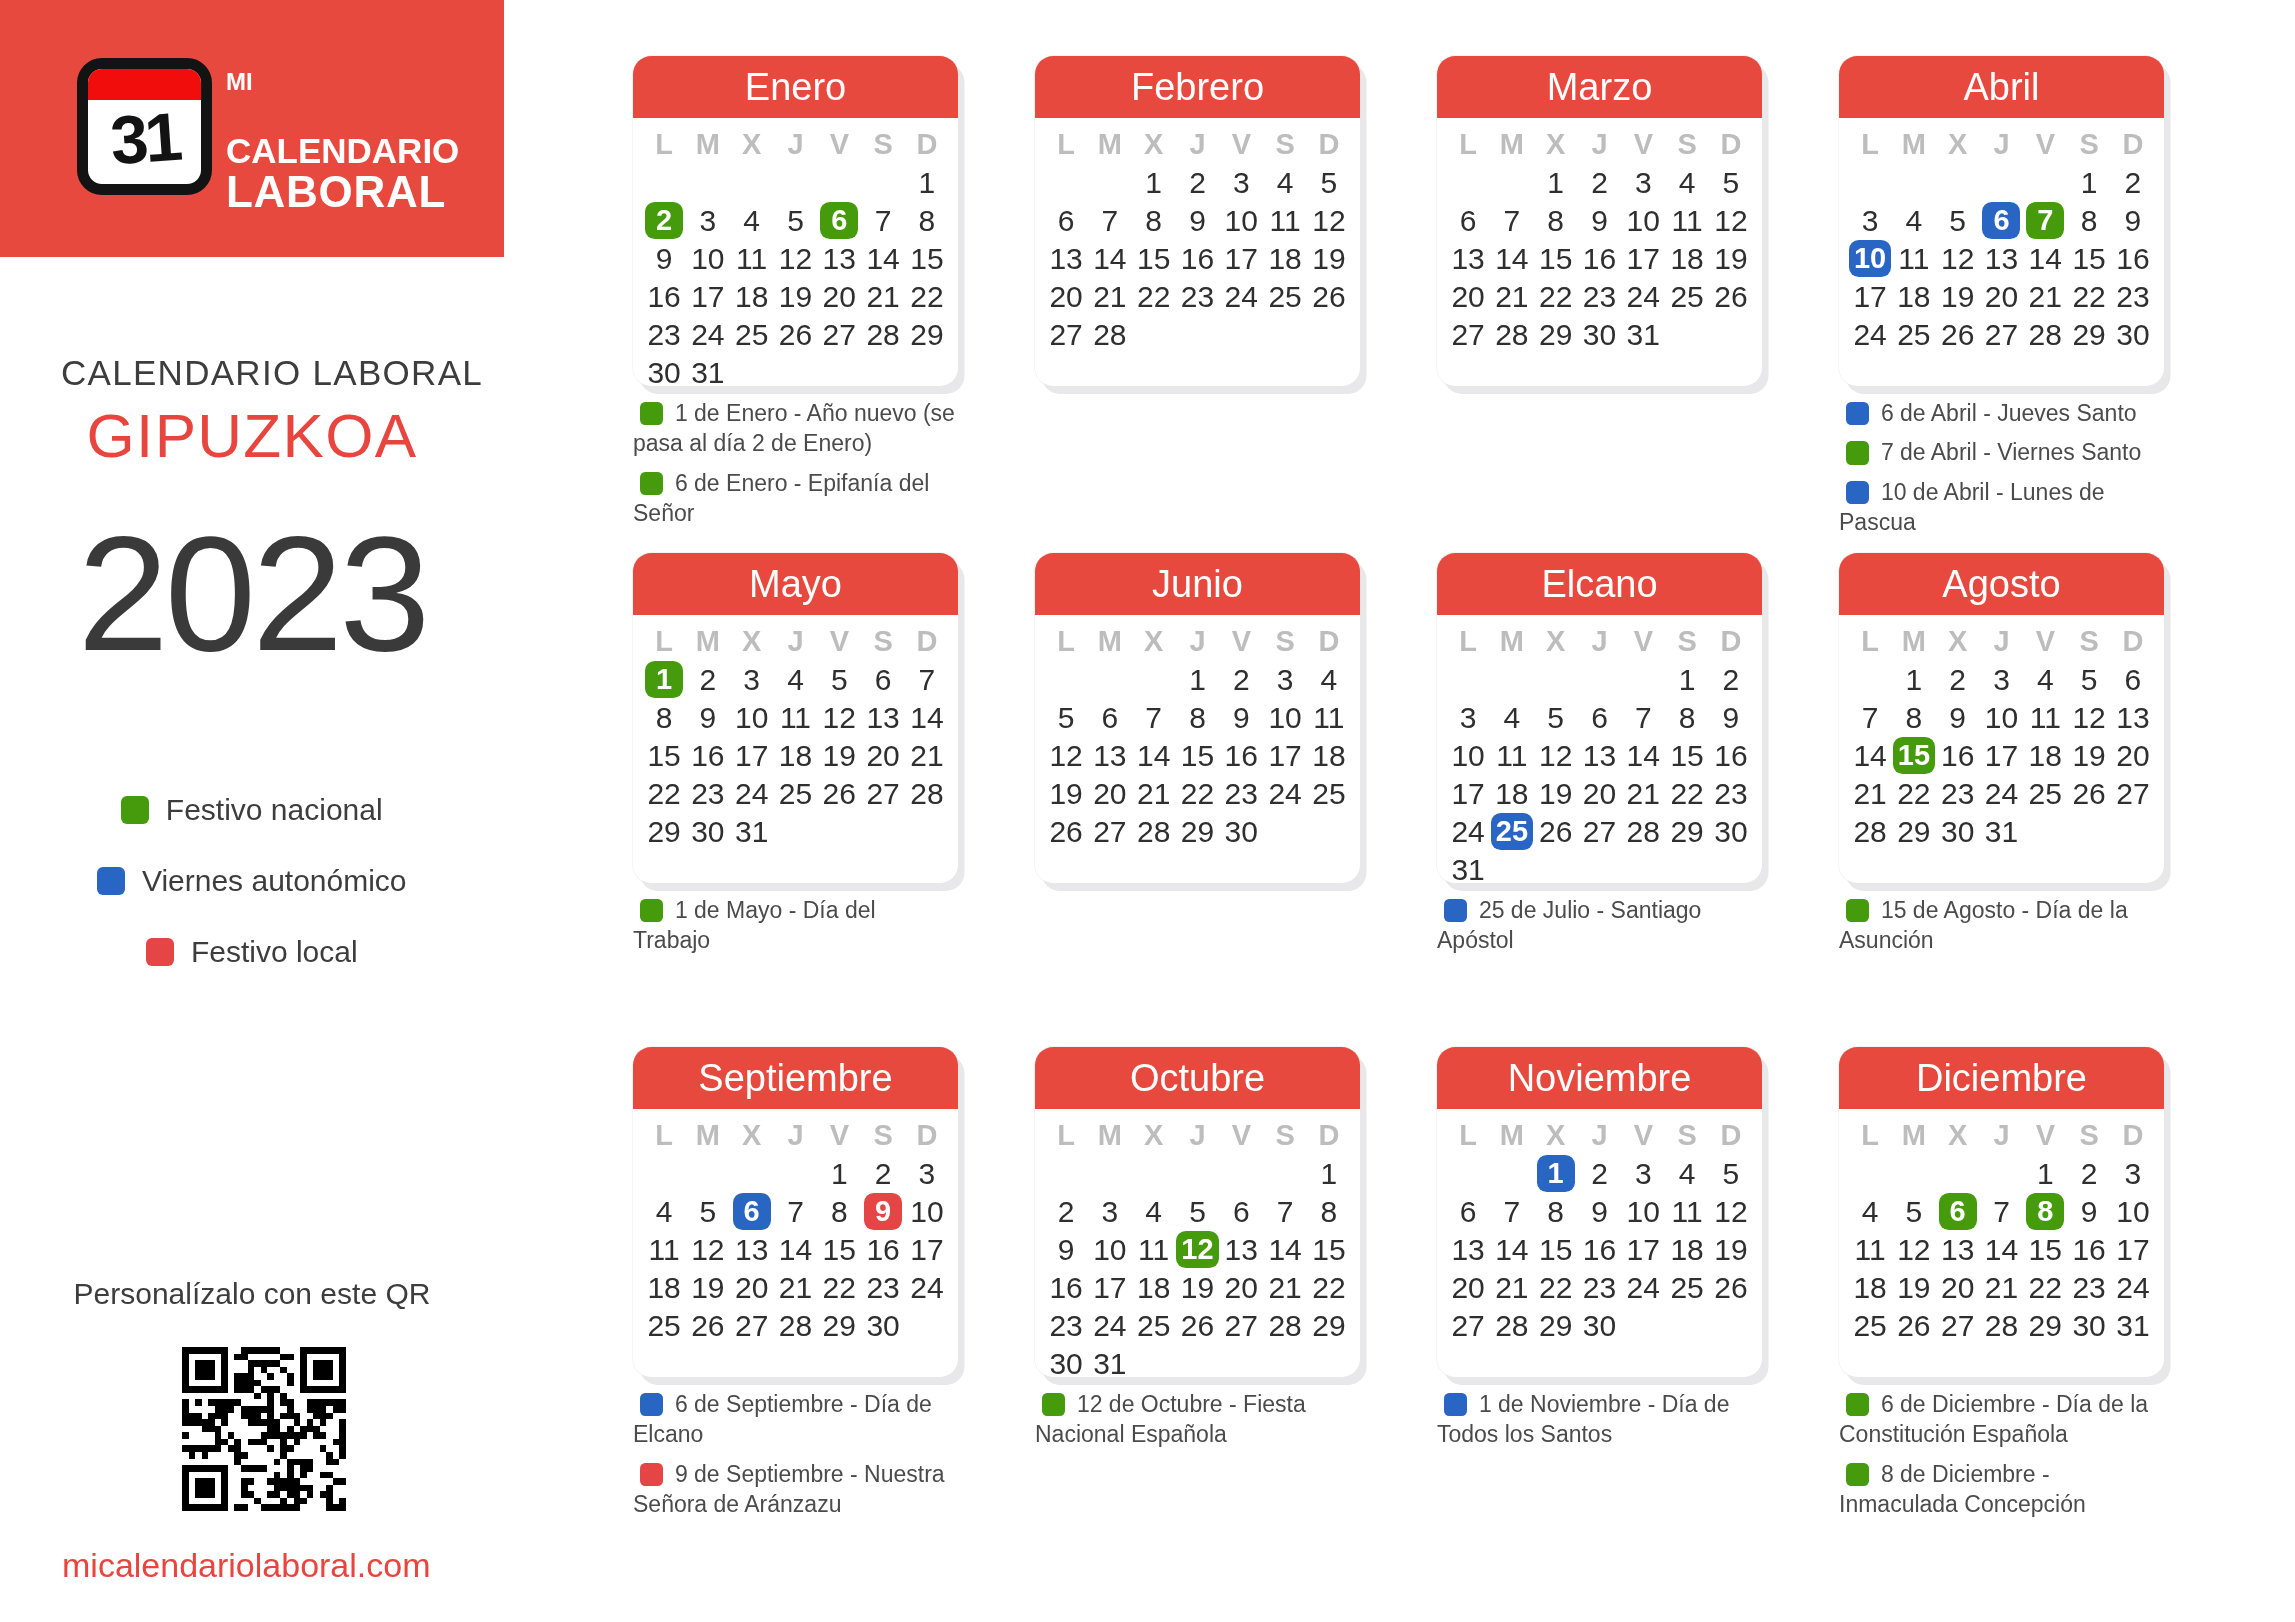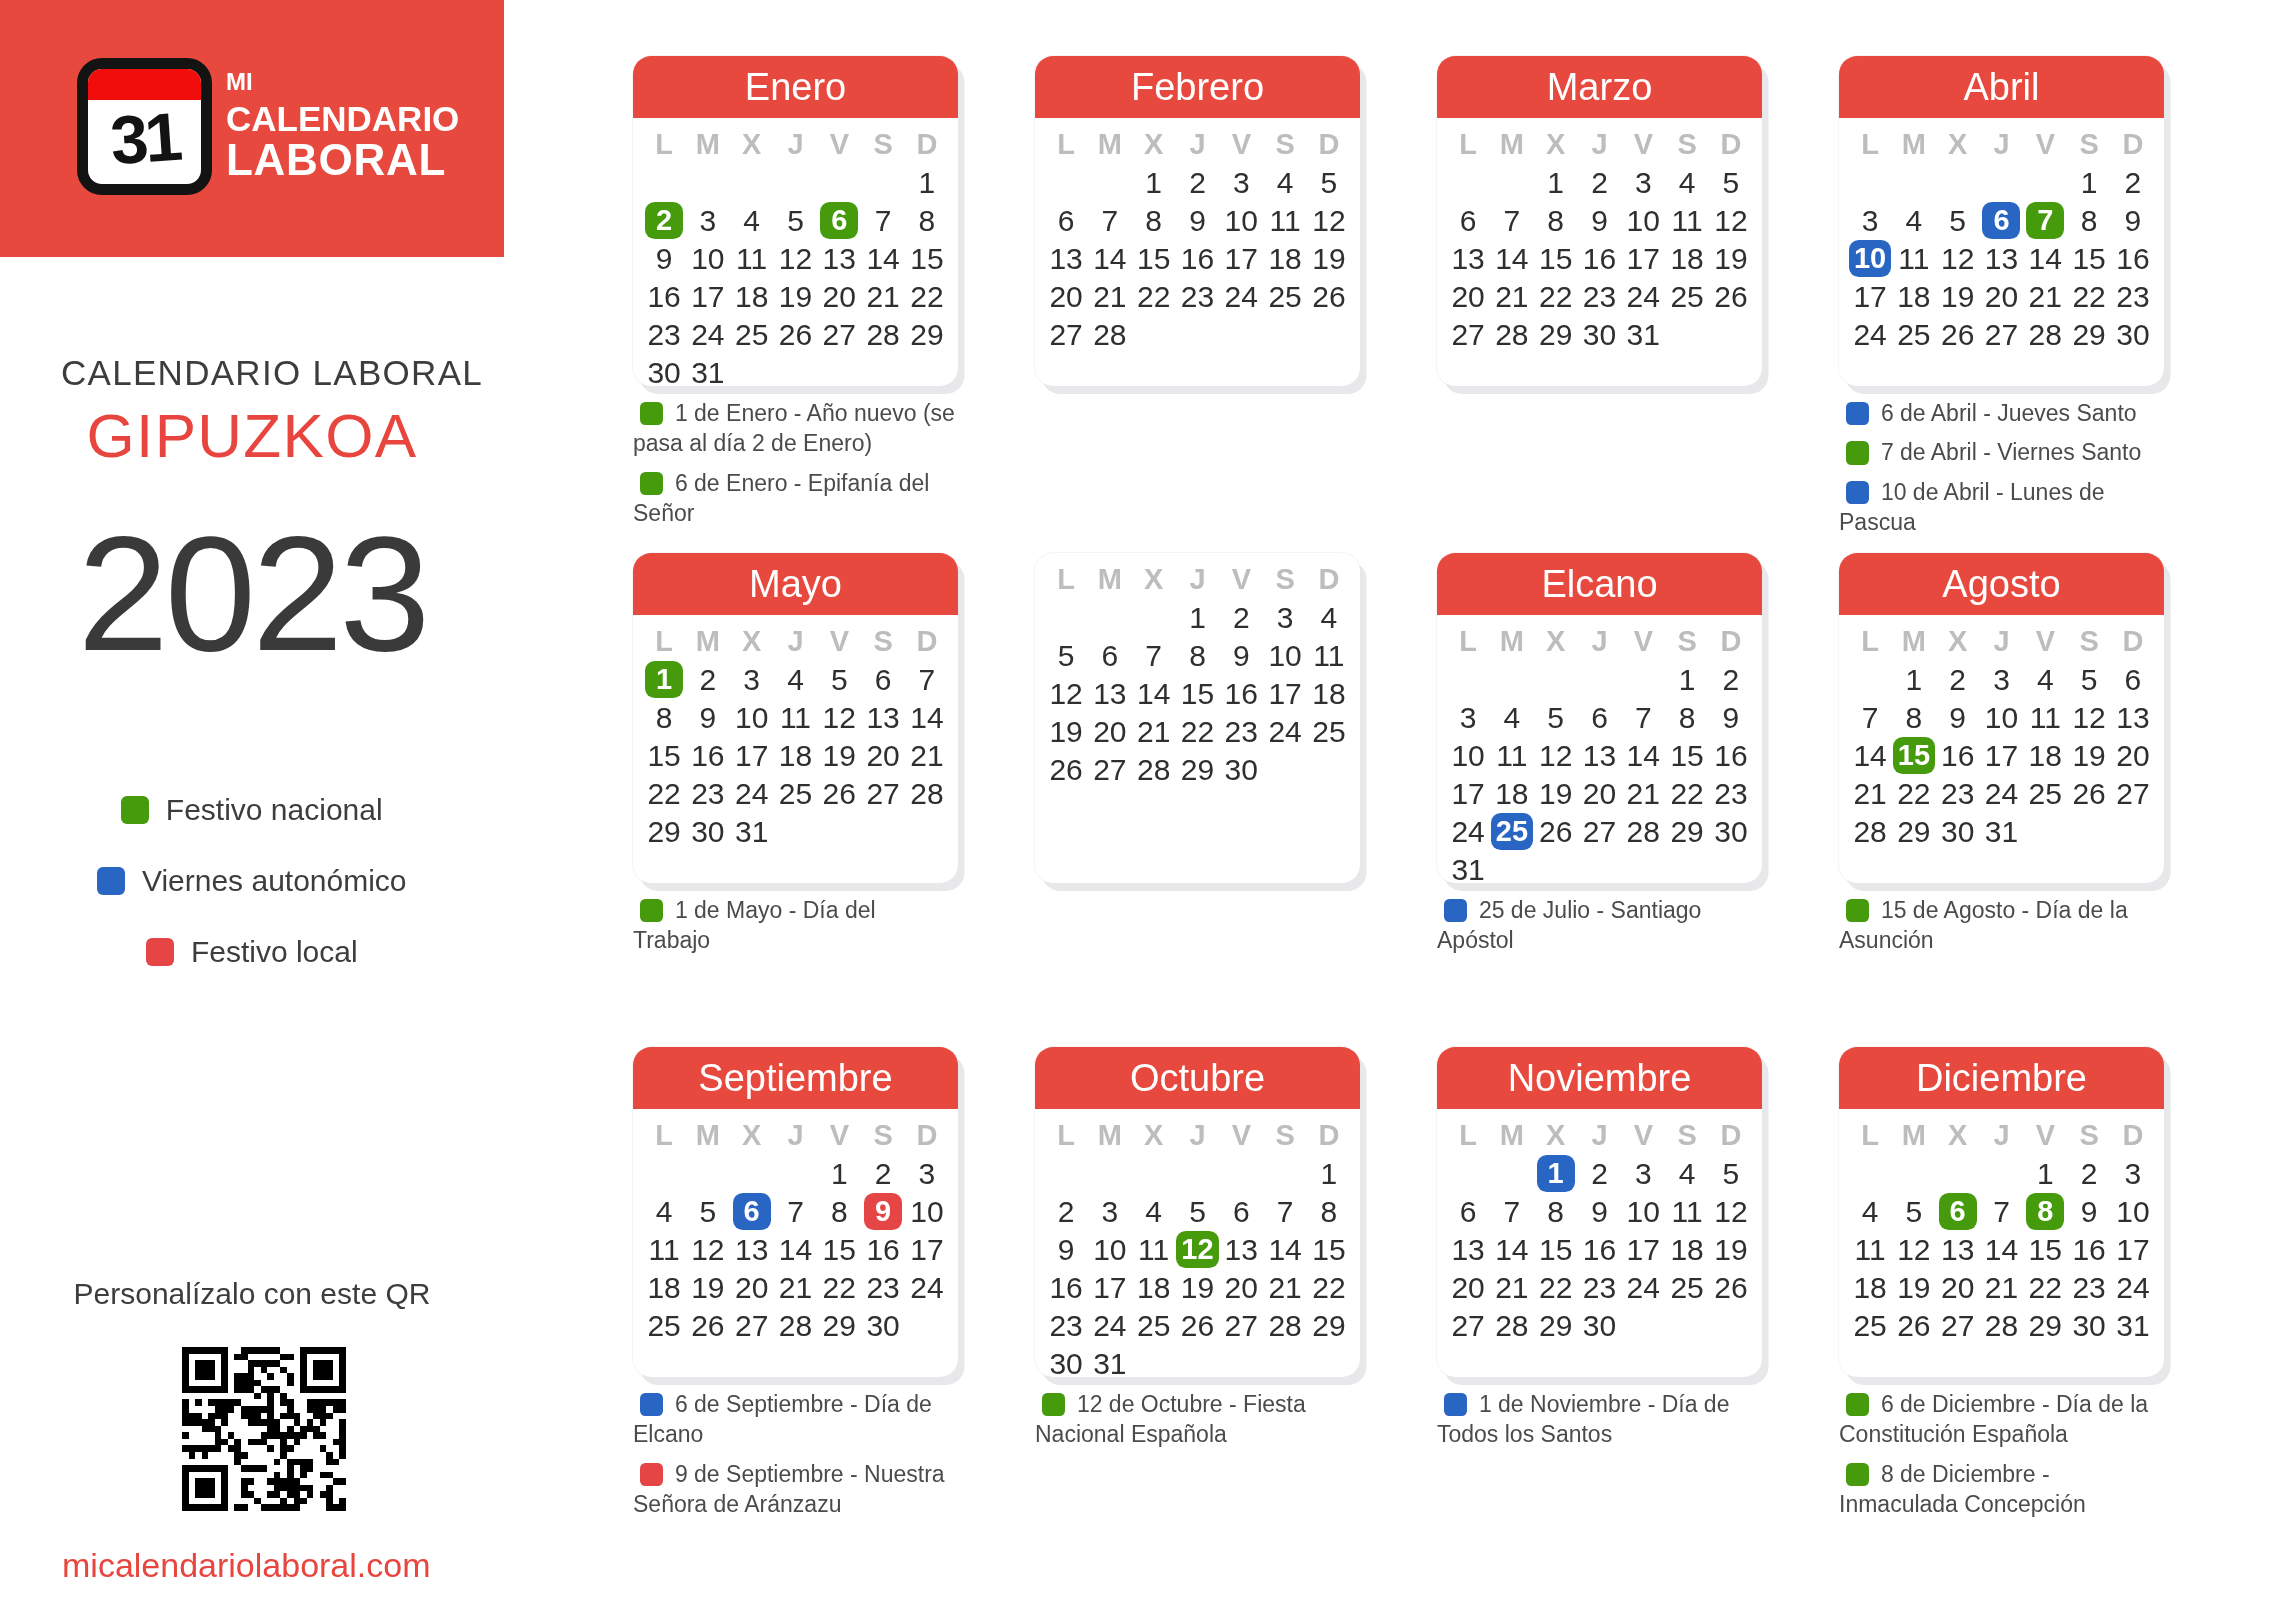--- a/index.html
+++ b/index.html
@@ -9,21 +9,21 @@
 
   
   .brand-box{position:absolute;left:0;top:0;width:504px;height:257px;background:var(--brand_red);}
   .logo{position:absolute;left:77px;top:58px;width:113px;height:115px;background:#ffffff;
         border:11px solid #131313;border-radius:25px;overflow:hidden;}
   .logo-top{height:31px;background:#f20d0d;}
   .logo-num{font-size:68px;font-weight:700;color:#131313;text-align:center;line-height:77px;
             transform:rotate(-4deg);letter-spacing:-3.9px;}
   .brand-text{position:absolute;left:226px;top:63px;color:#ffffff;font-weight:700;}
   .brand-l1{font-size:24px;line-height:37px;}
-  .brand-l2{font-size:35px;line-height:37px;}
+  .brand-l2{font-size:35px;line-height:37px;margin-top:32px;}
   .brand-l3{font-size:44px;line-height:46px;letter-spacing:0.7px;}
 
   .subtitle{position:absolute;left:0;top:353px;width:504px;text-align:center;
             font-size:35px;color:#3d3d3d;letter-spacing:1.3px;padding-left:20px;}
   .region{position:absolute;left:0;top:400px;width:504px;text-align:center;
           font-size:62px;font-weight:500;color:var(--link_red);letter-spacing:1.3px;}
   .year{position:absolute;left:0;top:512px;width:504px;text-align:center;
         font-size:164px;font-weight:200;color:#3a3a3a;letter-spacing:-3.9px;line-height:164px;}
 
   .legend{position:absolute;left:0;top:793px;width:504px;display:flex;flex-direction:column;
@@ -918,20 +918,21 @@
             <div class="cell"></div>
             <div class="cell"></div>
           </div>
         </div>
         <div class="month-notes">
           <div class="note"><span class="note-sq" style="background: rgb(70, 155, 13);"></span>1 de Mayo - Día del Trabajo</div>
         </div>
       </div>
       <div class="month-slot">
         <div class="month-card">
+          <div class="month-header">Junio</div>
           <div class="month-grid">
             <div class="dow">L</div>
             <div class="dow">M</div>
             <div class="dow">X</div>
             <div class="dow">J</div>
             <div class="dow">V</div>
             <div class="dow">S</div>
             <div class="dow">D</div>
             <div class="cell"></div>
             <div class="cell"></div>

